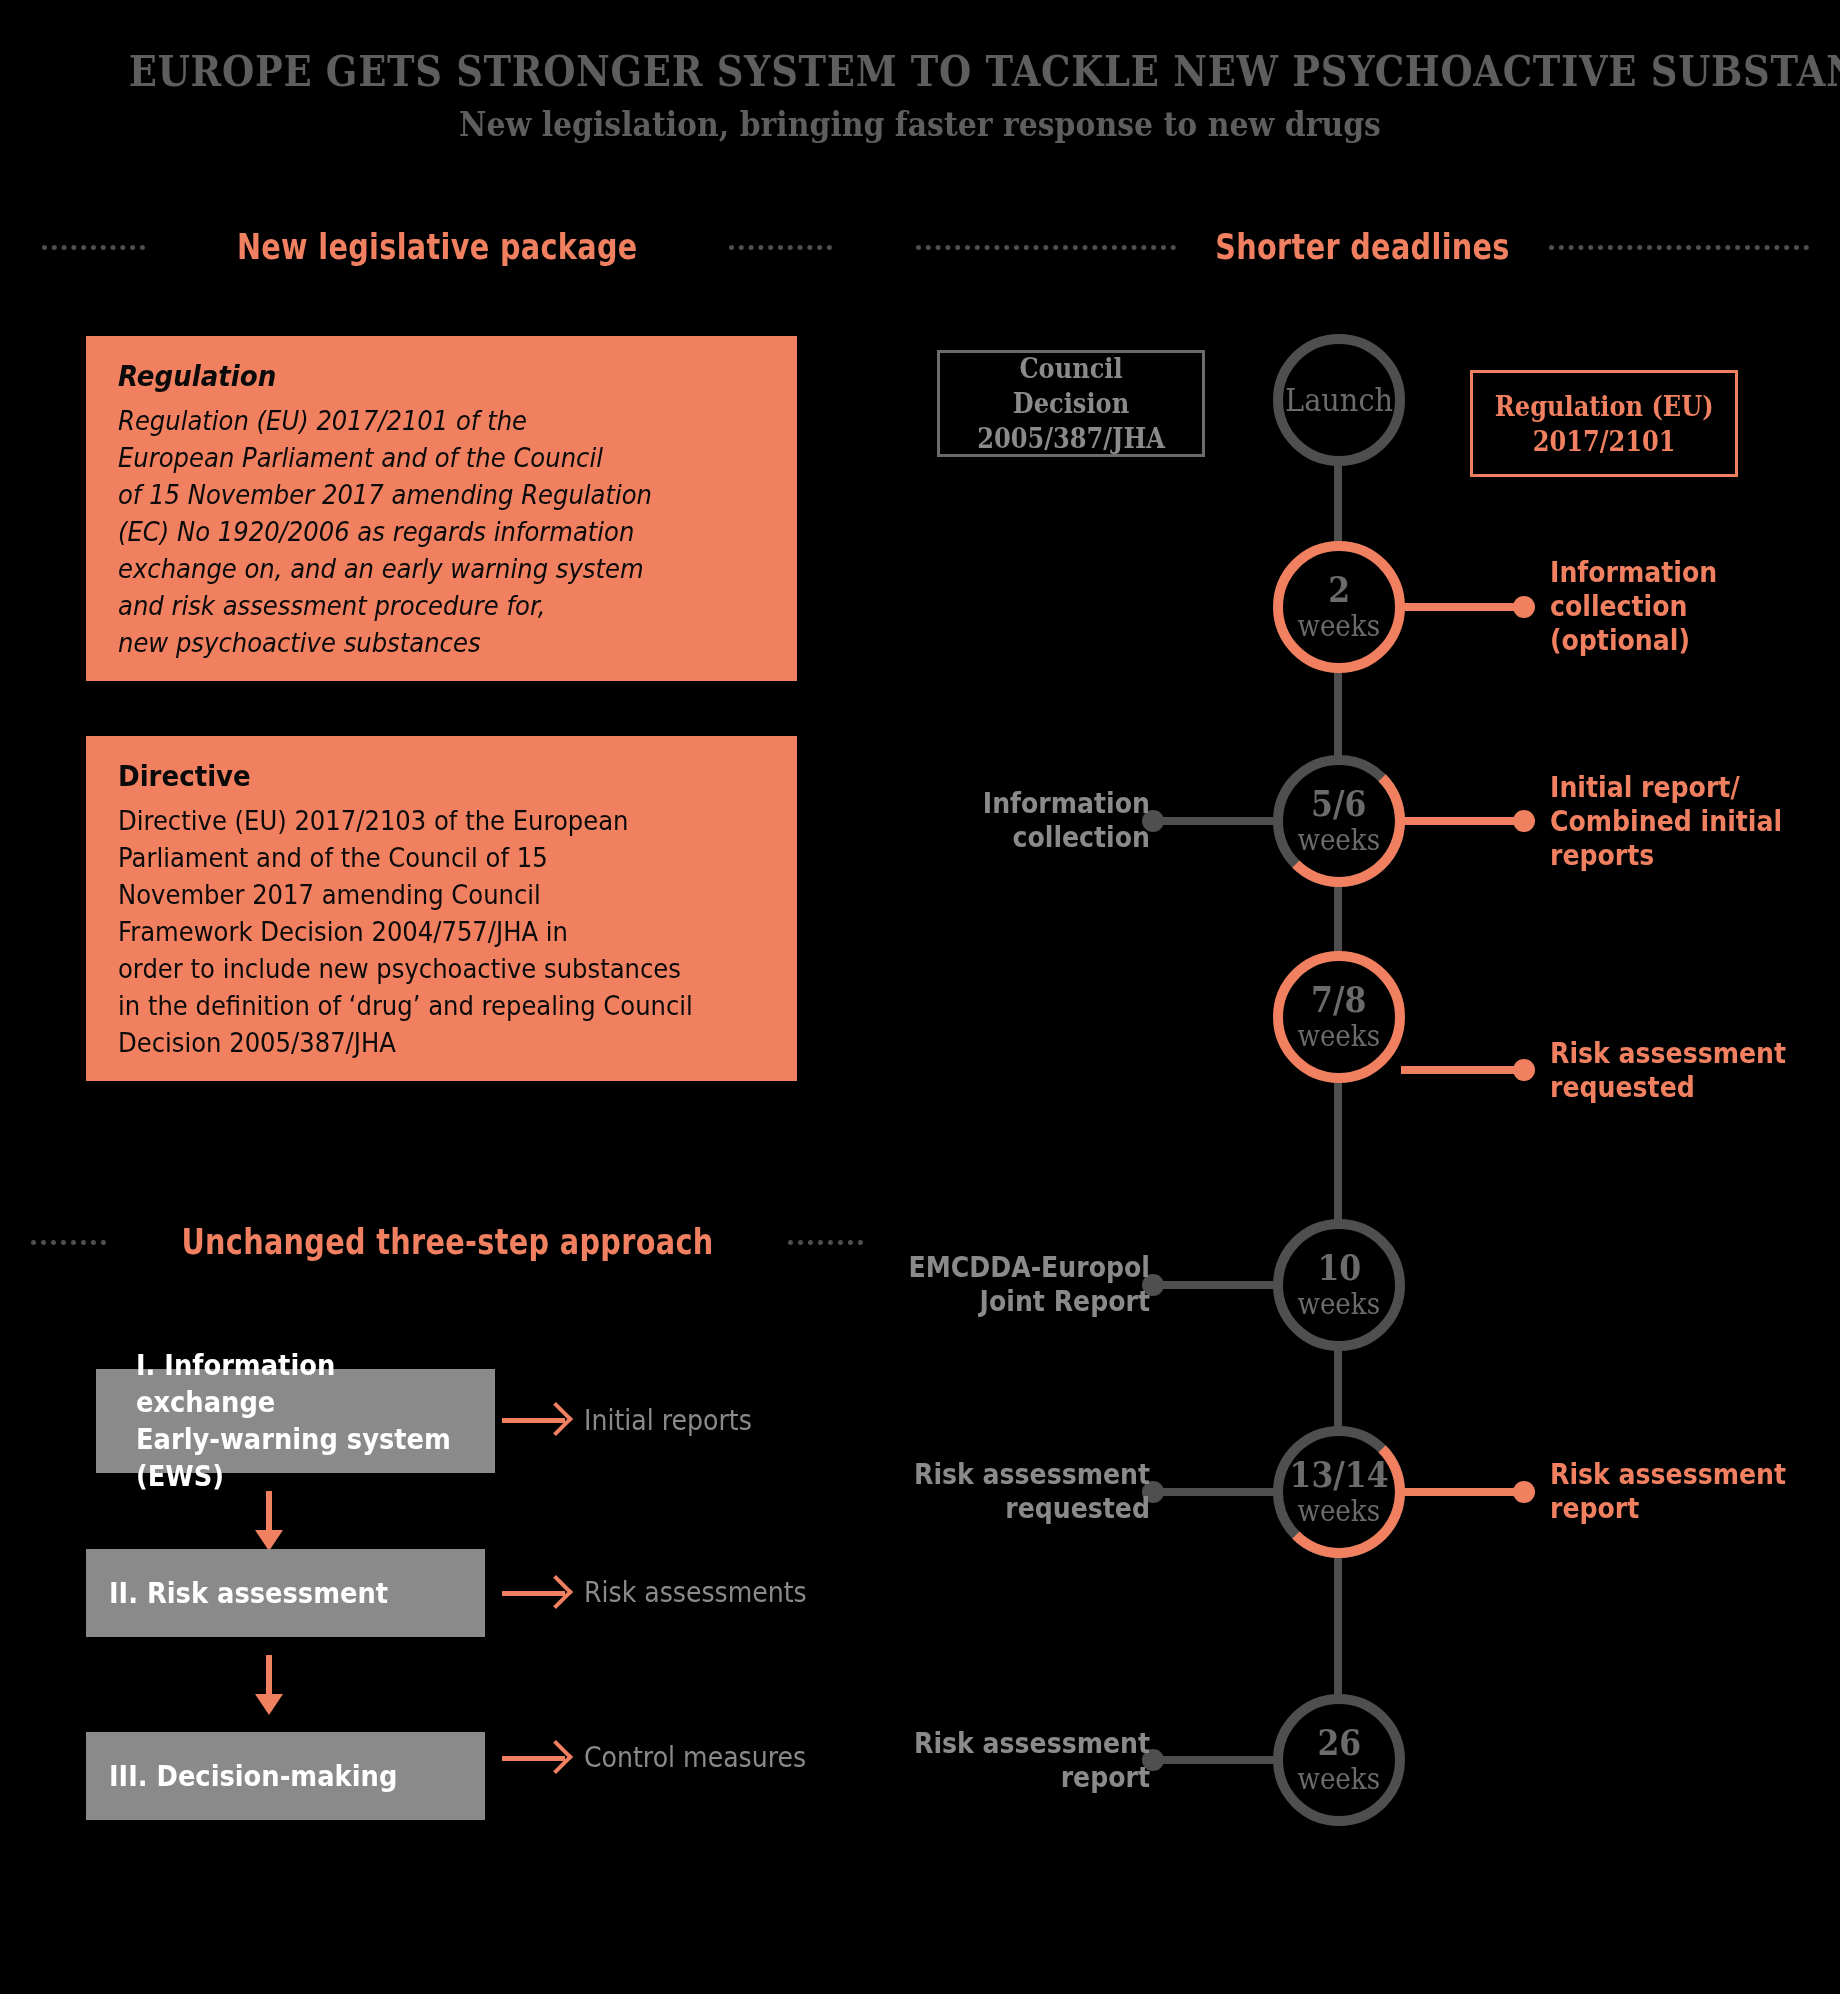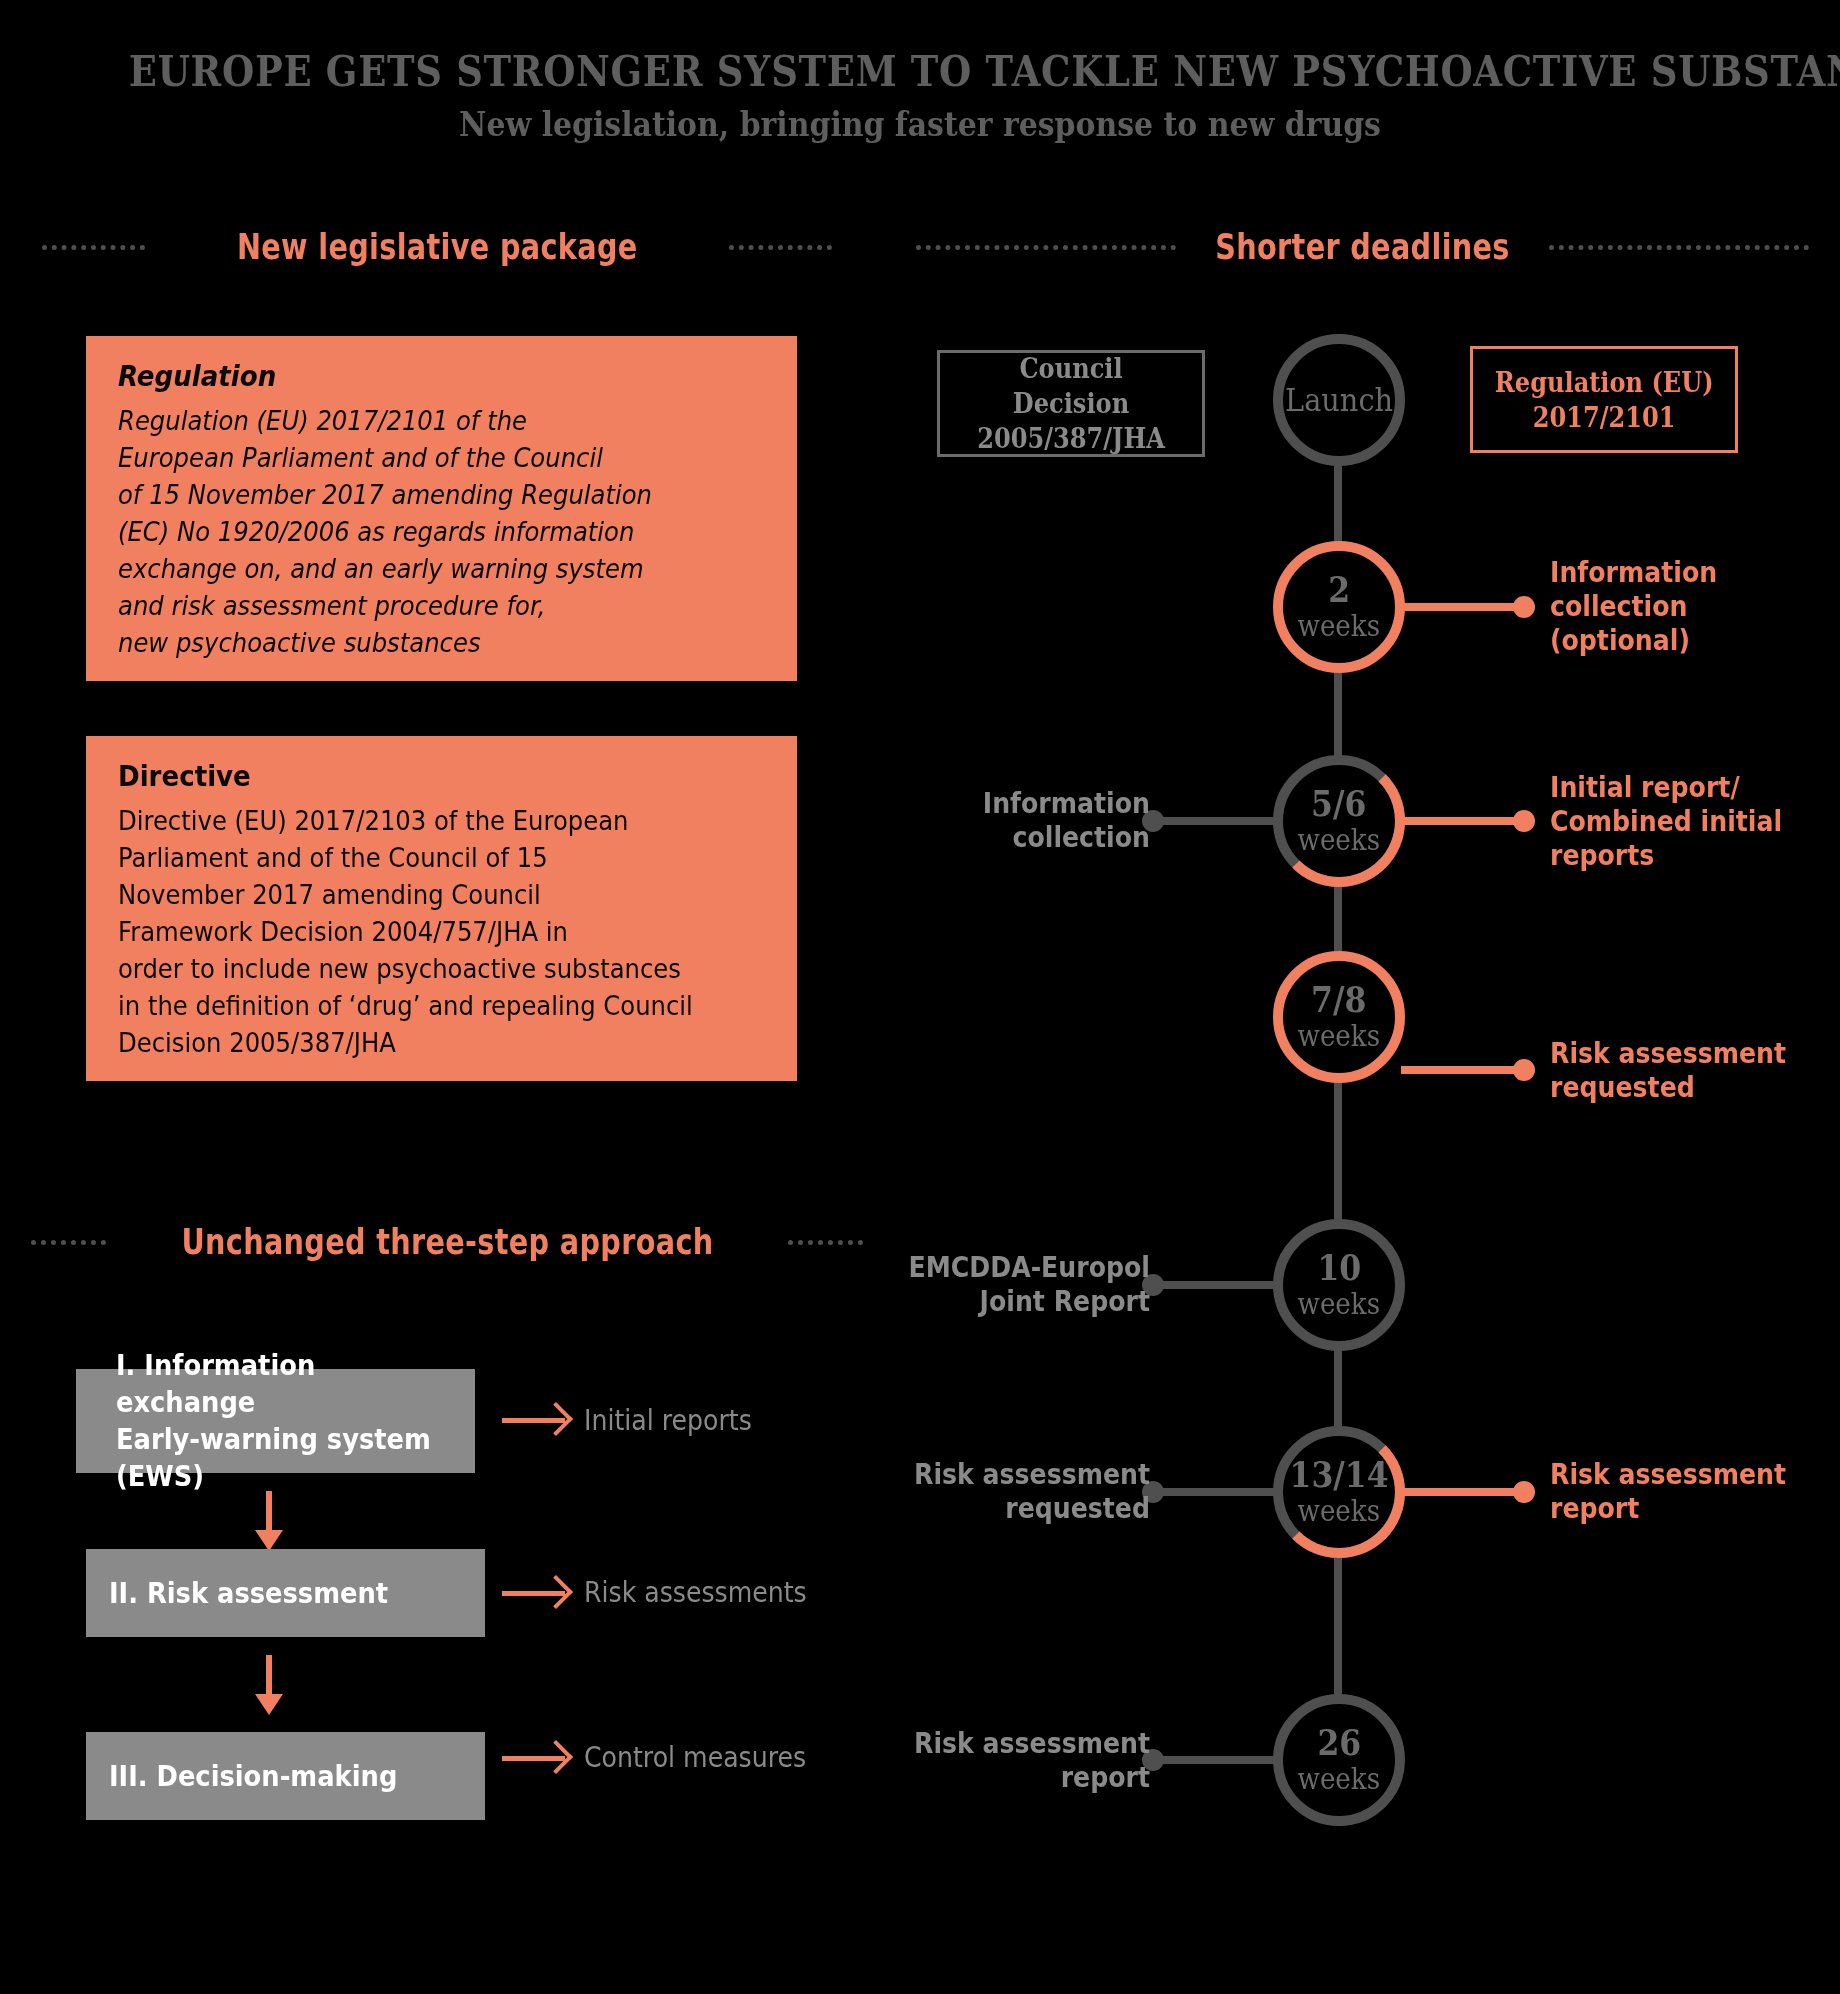--- a/index.html
+++ b/index.html
@@ -108,21 +108,21 @@
   .step-box .step-label {
     font-family: "DejaVu Sans", sans-serif;
     font-weight: bold;
     font-size: 28px;
     line-height: 37px;
     color: #ffffff;
     transform: scaleX(0.92);
     transform-origin: left center;
     white-space: pre-line;
   }
-  #step-1 { left: 76px; top: 1369px; width: 399px; height: 104px; padding-left: 40px; }
+  #step-1 { left: 96px; top: 1369px; width: 399px; height: 104px; padding-left: 40px; }
   #step-2 { left: 86px; top: 1549px; width: 399px; height: 88px; }
   #step-3 { left: 86px; top: 1714px; width: 399px; height: 88px; margin-top: 18px; }
 
   .down-arrow {
     position: absolute;
     left: 266px;
     width: 6.1px;
     background: #f08060;
   }
   #arrow-d1 { top: 1491px; height: 40px; }
@@ -194,21 +194,21 @@
     line-height: 35px;
     transform: scaleX(0.86);
     white-space: pre-line;
   }
   #legend-old {
     left: 937px; top: 350px; width: 268px; height: 107px;
     border-color: #6b6b6b;
   }
   #legend-old .lb-text { color: #8a8a8a; }
   #legend-new {
-    left: 1470px; top: 346px; width: 268px; height: 107px;
+    left: 1470px; top: 370px; width: 268px; height: 107px;
     border-color: #f08060;
   }
   #legend-new .lb-text { color: #f08060; }
 
   
   .tl-node {
     position: absolute;
     left: 1273px;
     width: 132px;
     height: 132px;

